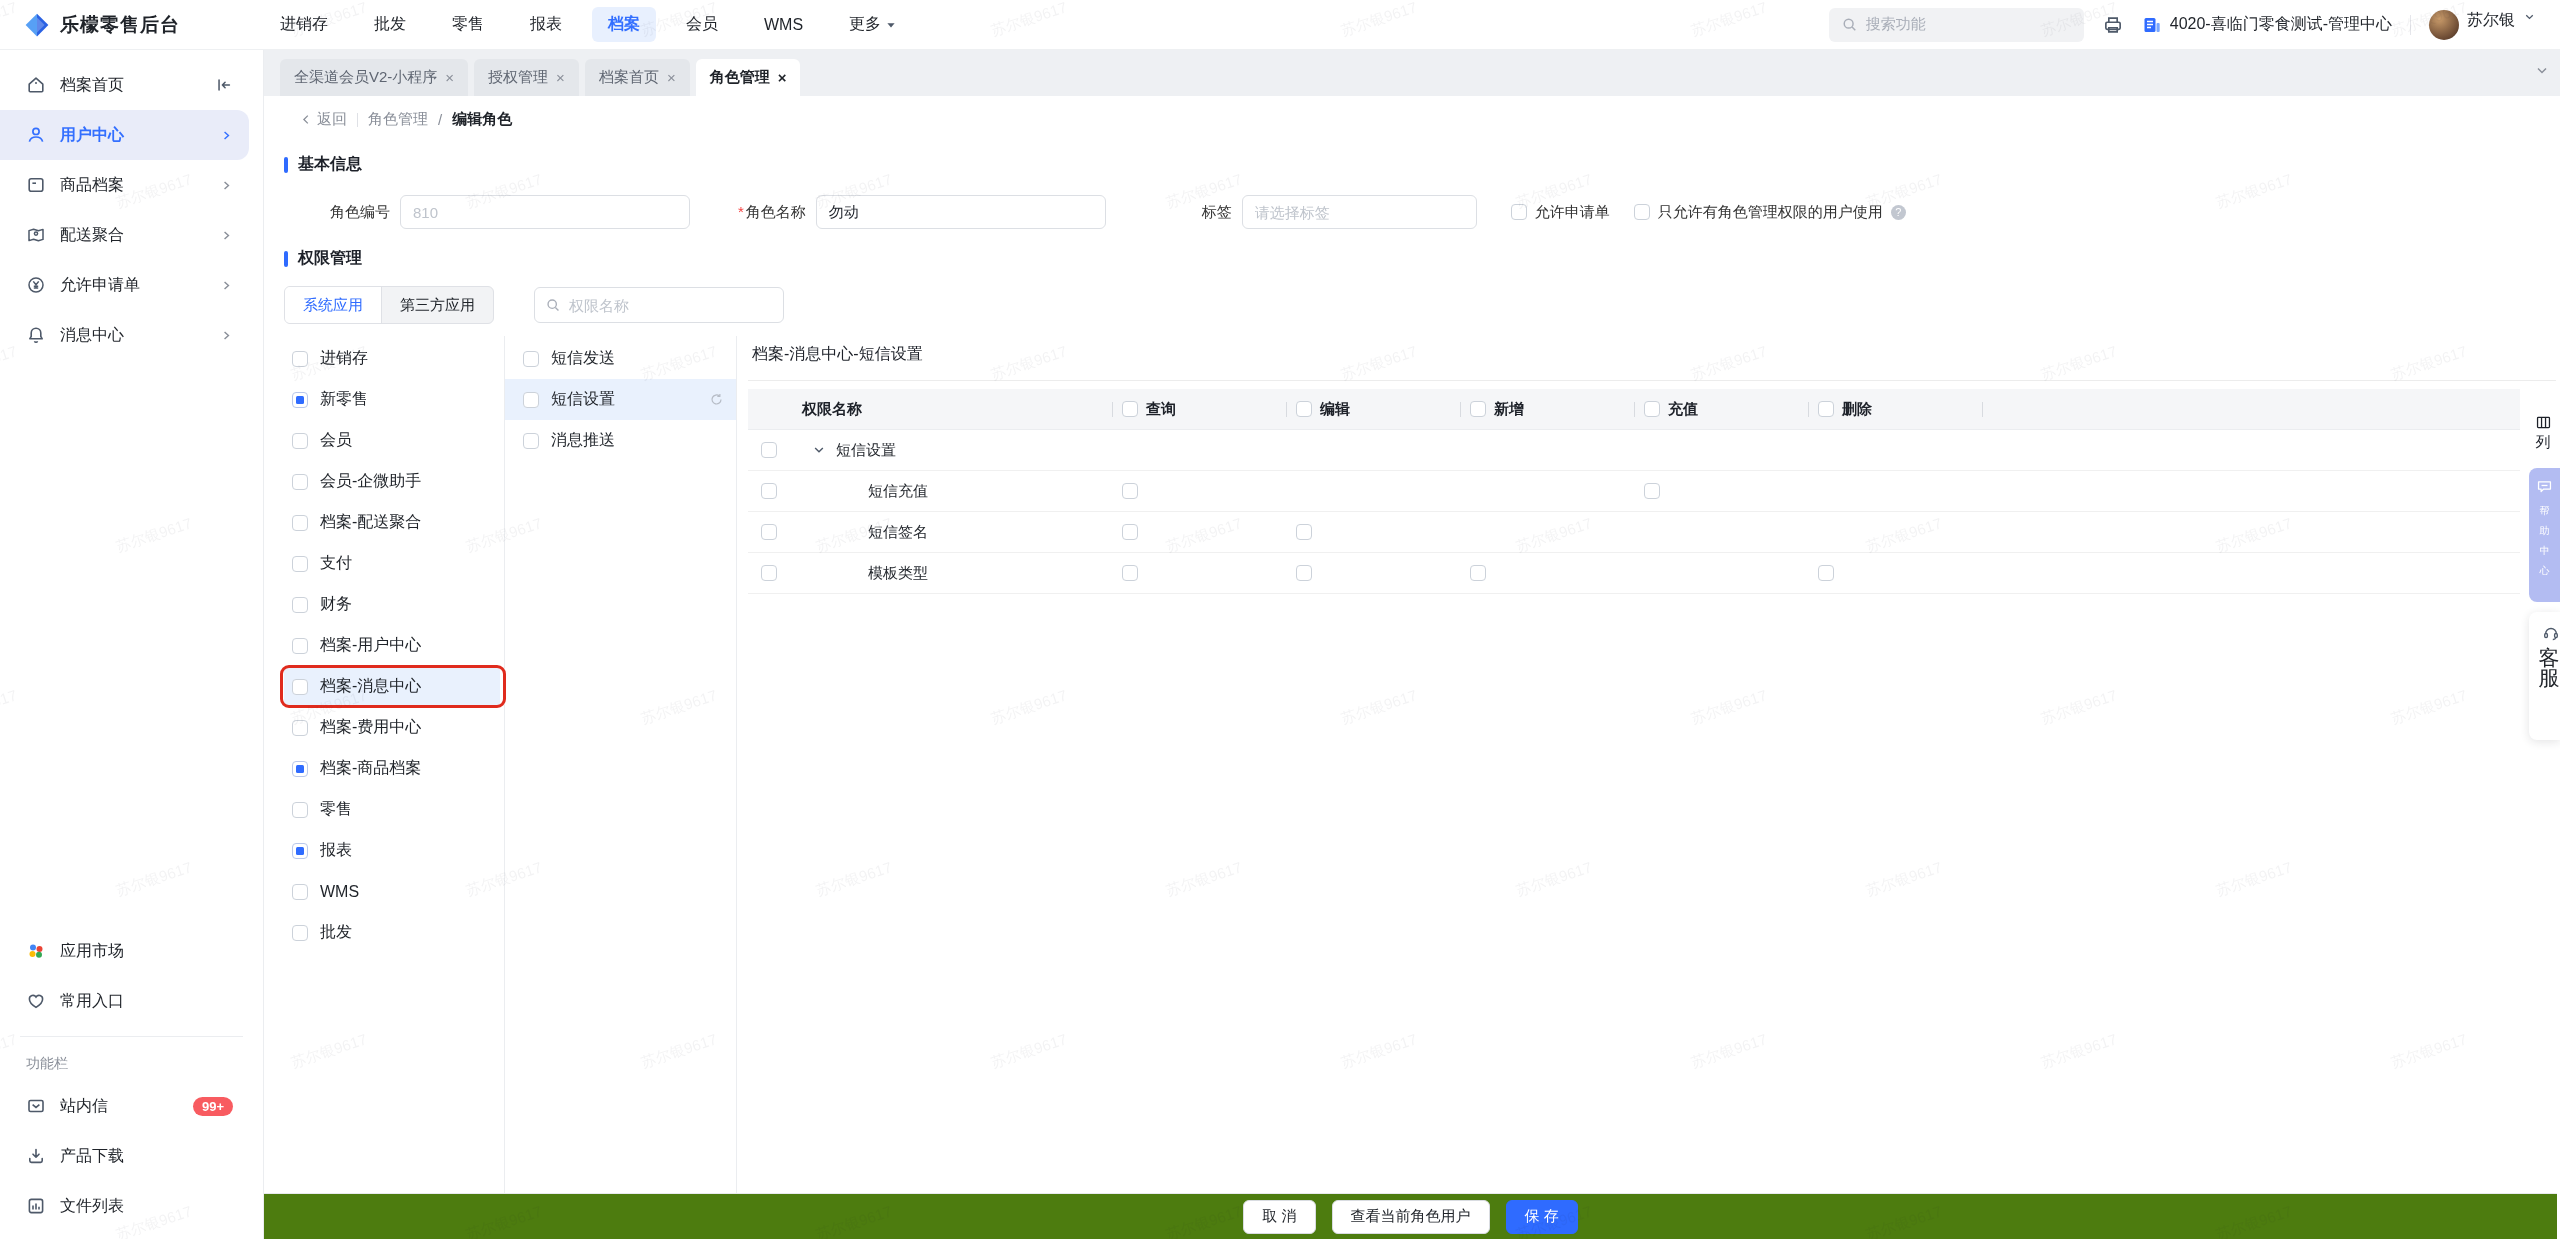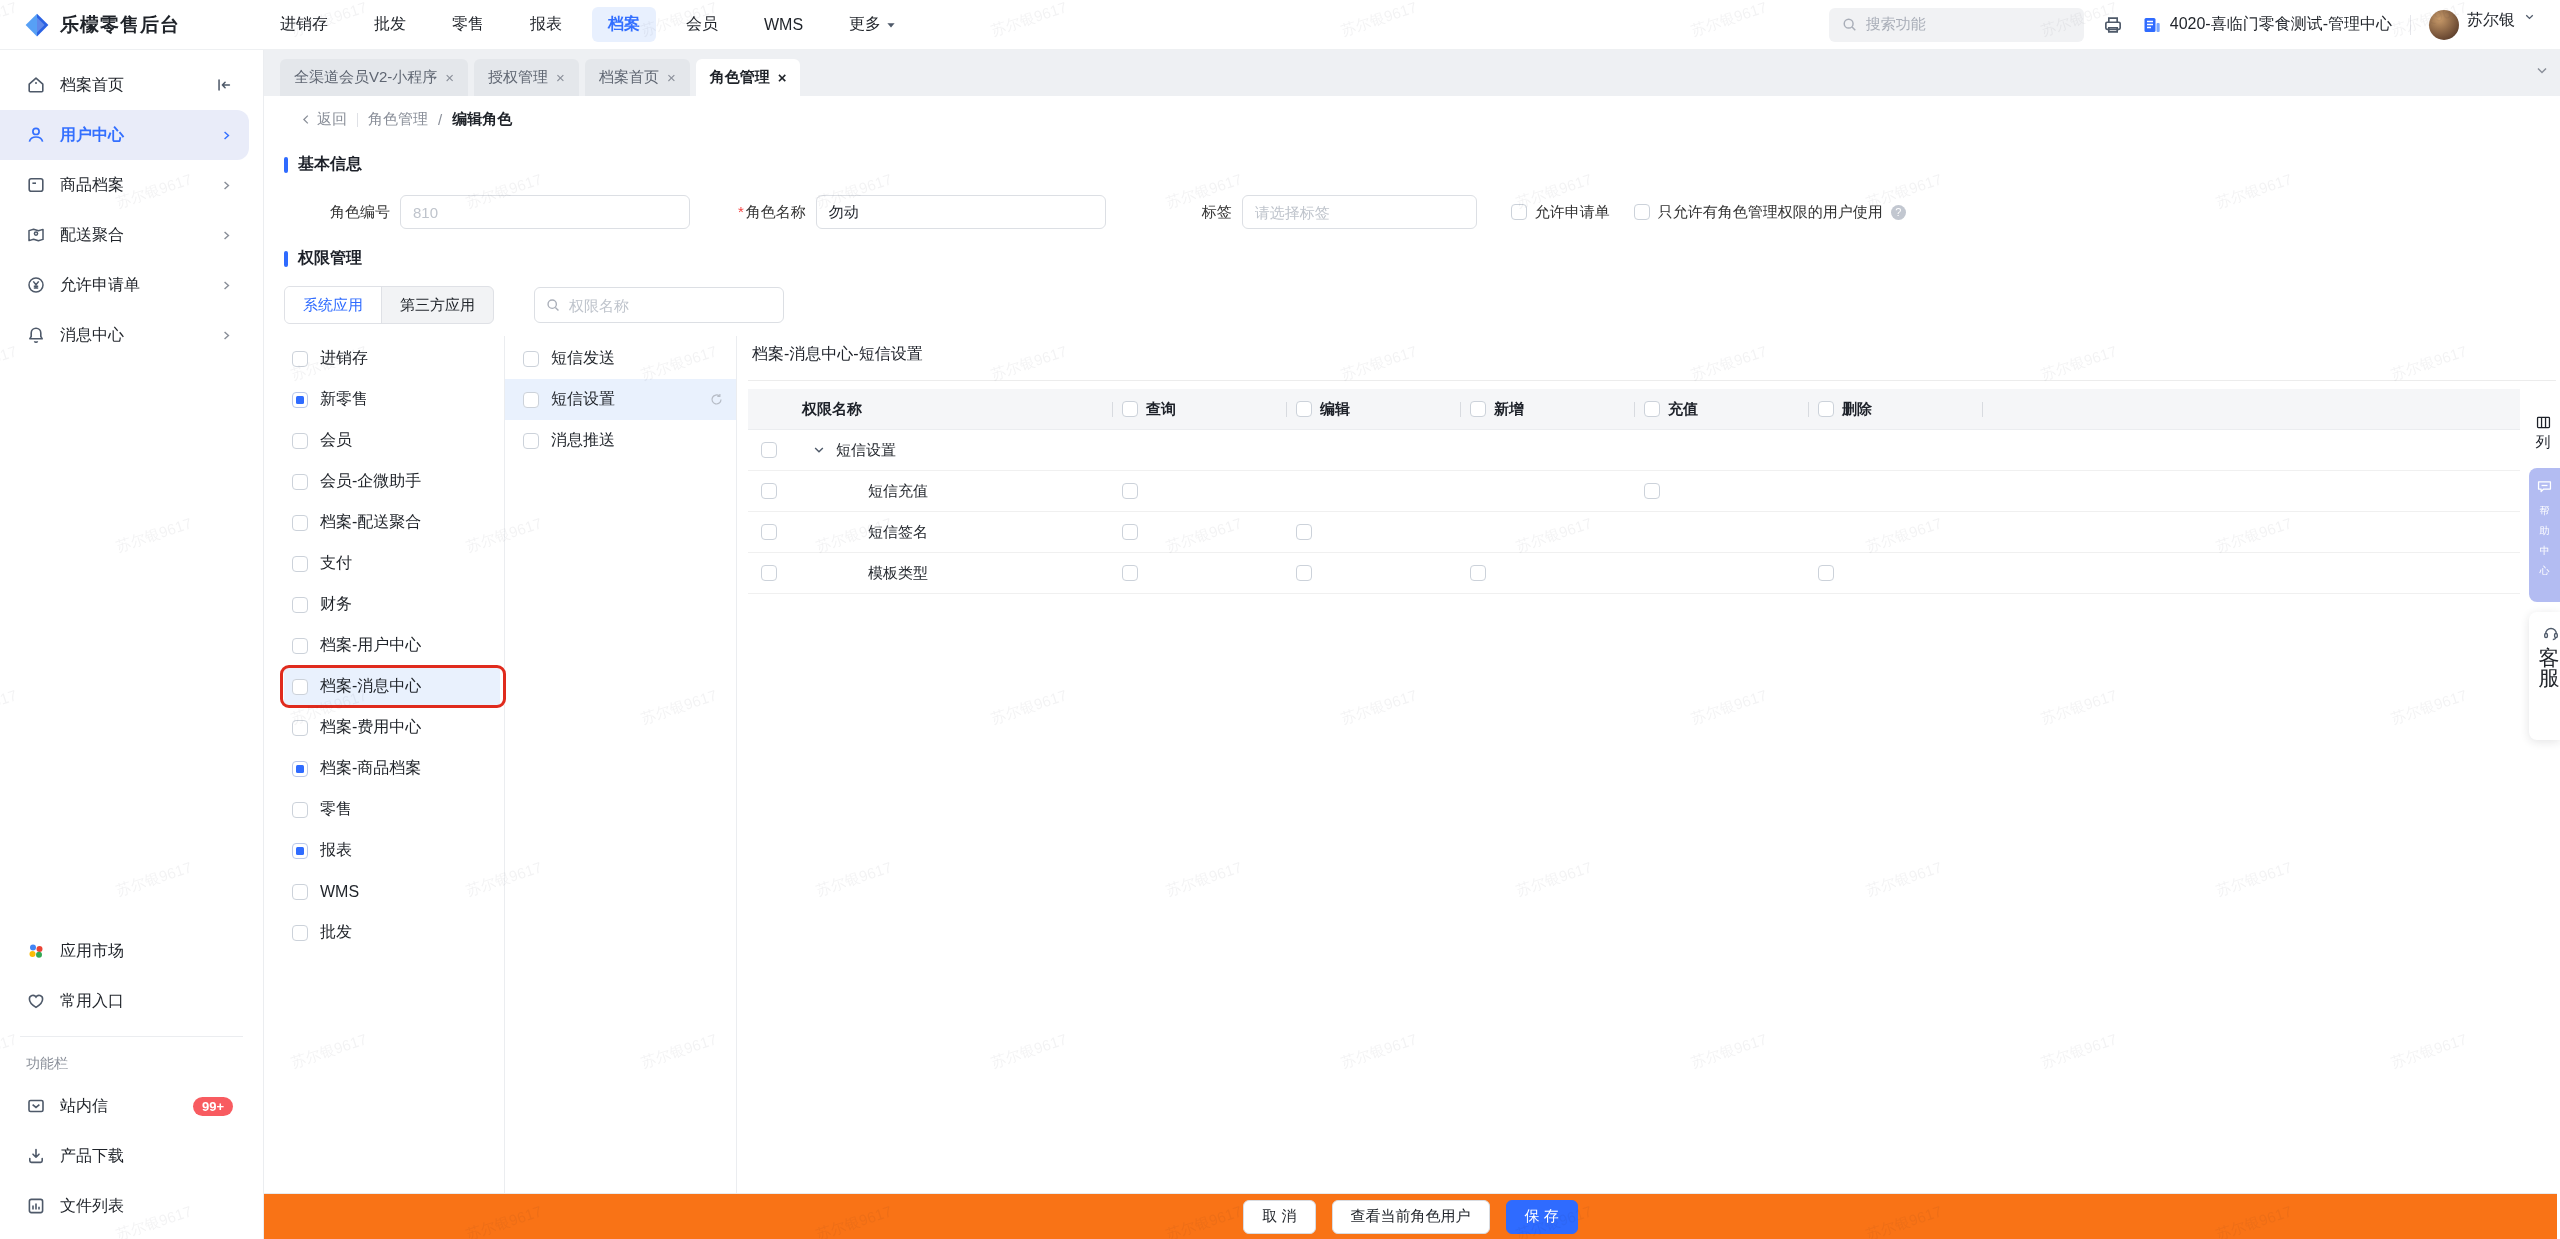--- a/index.html
+++ b/index.html
@@ -96,21 +96,21 @@
   .namecol{width:322px;flex:none;padding-left:12px;font-size:15px;gap:10px}
   .namecol.group{padding-left:22px}
   .namecol.child{padding-left:78px}
   .th{font-weight:bold;color:#1d2129}
   .permcol{width:174px;flex:none;position:relative;padding-left:10px;gap:8px;font-size:15px}
   .thead .permcol::before,.thead .fill::before{content:"";position:absolute;left:0;top:13px;width:1px;height:15px;background:#d8dbe0}
   .fill{flex:1;position:relative}
   .caret{display:flex;color:#4e5969;cursor:pointer}
   .annotate2{position:absolute;left:-4px;top:-3px;width:794px;height:46px;border:3px solid #e02b1d;border-radius:10px;pointer-events:none;z-index:3}
   
-  .footer{position:absolute;left:0;right:3px;bottom:0;height:46px;background:#f97316;border-top:1px solid #e8eaed;display:flex;align-items:center;justify-content:center;gap:16px;z-index:6}
+  .footer{position:absolute;left:0;right:3px;bottom:0;height:46px;background:#4d7c0f;border-top:1px solid #e8eaed;display:flex;align-items:center;justify-content:center;gap:16px;z-index:6}
   .btn{height:34px;padding:0 18px;border-radius:6px;border:1px solid #d9dce1;background:#fff;font-size:15px;color:#1f2329;font-family:inherit;cursor:pointer;white-space:nowrap}
   .btn.primary{background:#2f6bff;border-color:#2f6bff;color:#fff}
   
   .col-widget{position:absolute;right:4px;top:414px;width:26px;display:flex;flex-direction:column;align-items:center;gap:2px;color:#1d2129;font-size:15px;cursor:pointer;z-index:20;background:#fff}
   .help-tab{position:absolute;right:0;top:468px;width:31px;height:134px;background:#b3bcf2;border-radius:8px 0 0 8px;color:#fff;display:flex;flex-direction:column;align-items:center;gap:6px;padding-top:10px;font-size:10px;line-height:20px;cursor:pointer;z-index:20}
   .help-tab .vtext,.support-tab .vtext{width:1.05em;word-break:break-all;text-align:center}
   .support-tab{position:absolute;right:0;top:612px;width:31px;height:128px;background:#fff;border-radius:8px 0 0 8px;box-shadow:0 2px 10px rgba(31,35,41,.12);color:#1f2329;display:flex;flex-direction:column;align-items:flex-end;gap:6px;padding-top:12px;font-size:21px;line-height:20px;cursor:pointer;z-index:20}
   .support-tab .sicon{color:#4e5969}
   
   #watermarks{position:absolute;inset:0;pointer-events:none;z-index:40;overflow:hidden}

